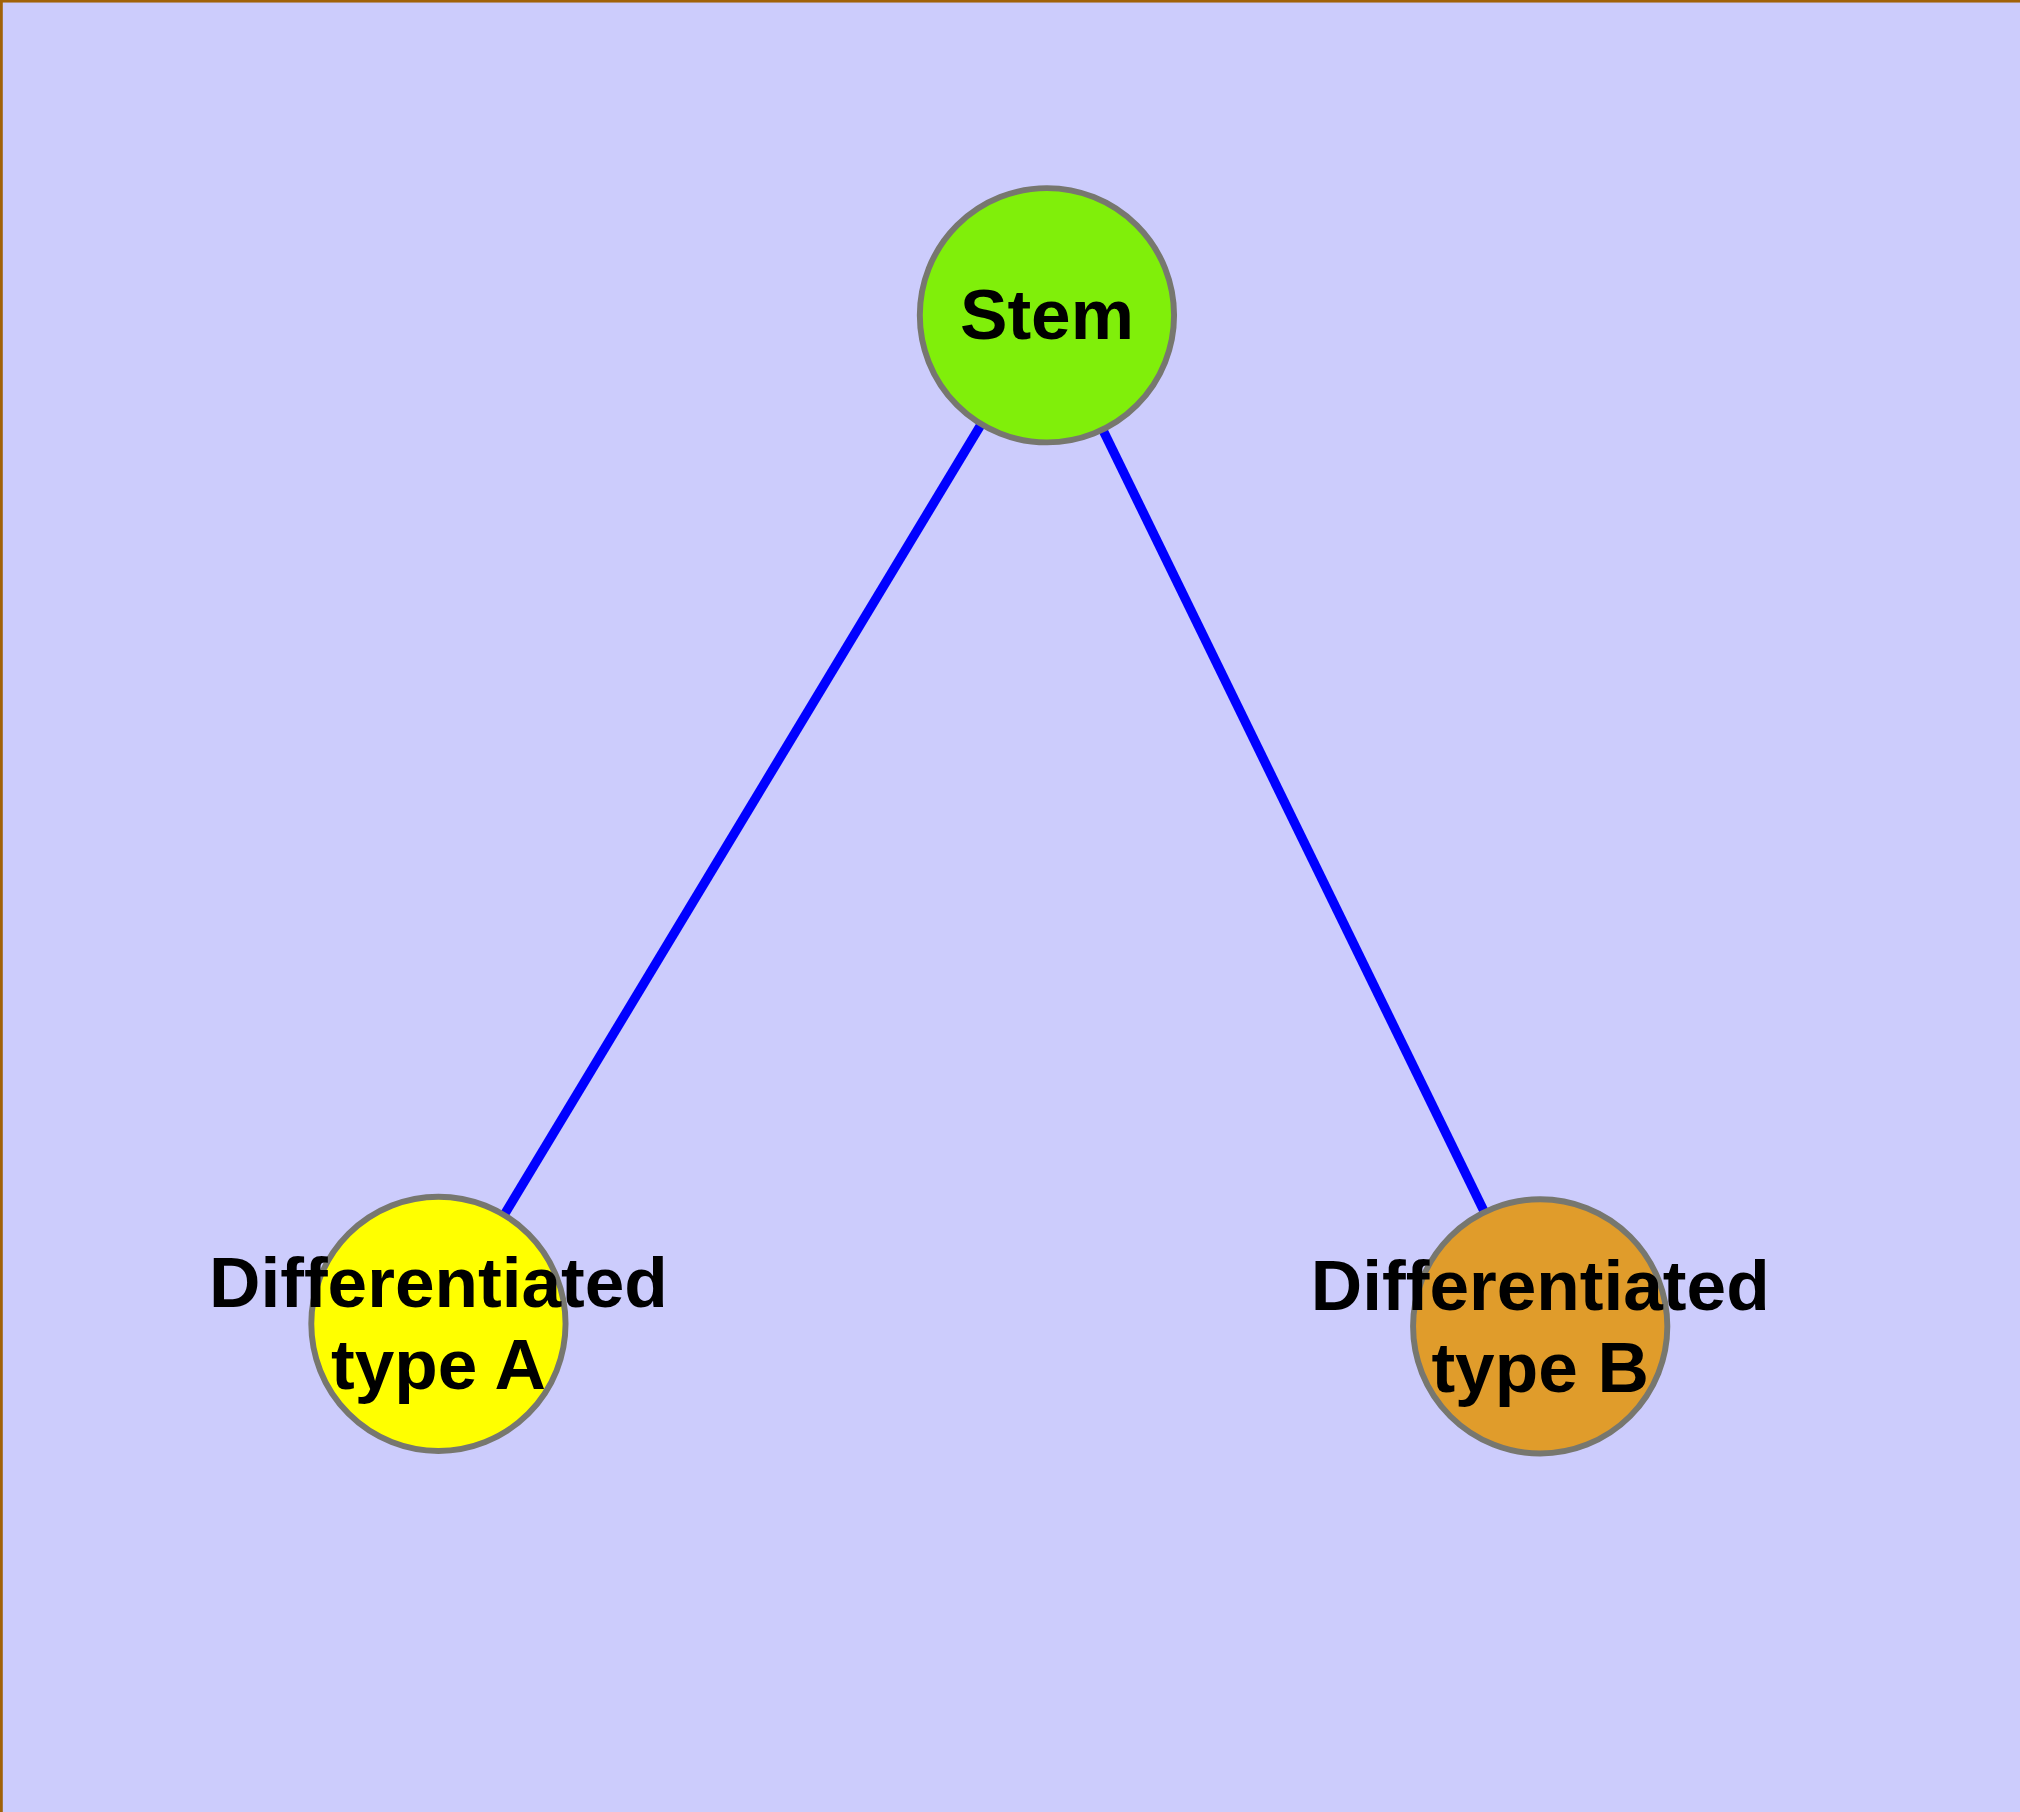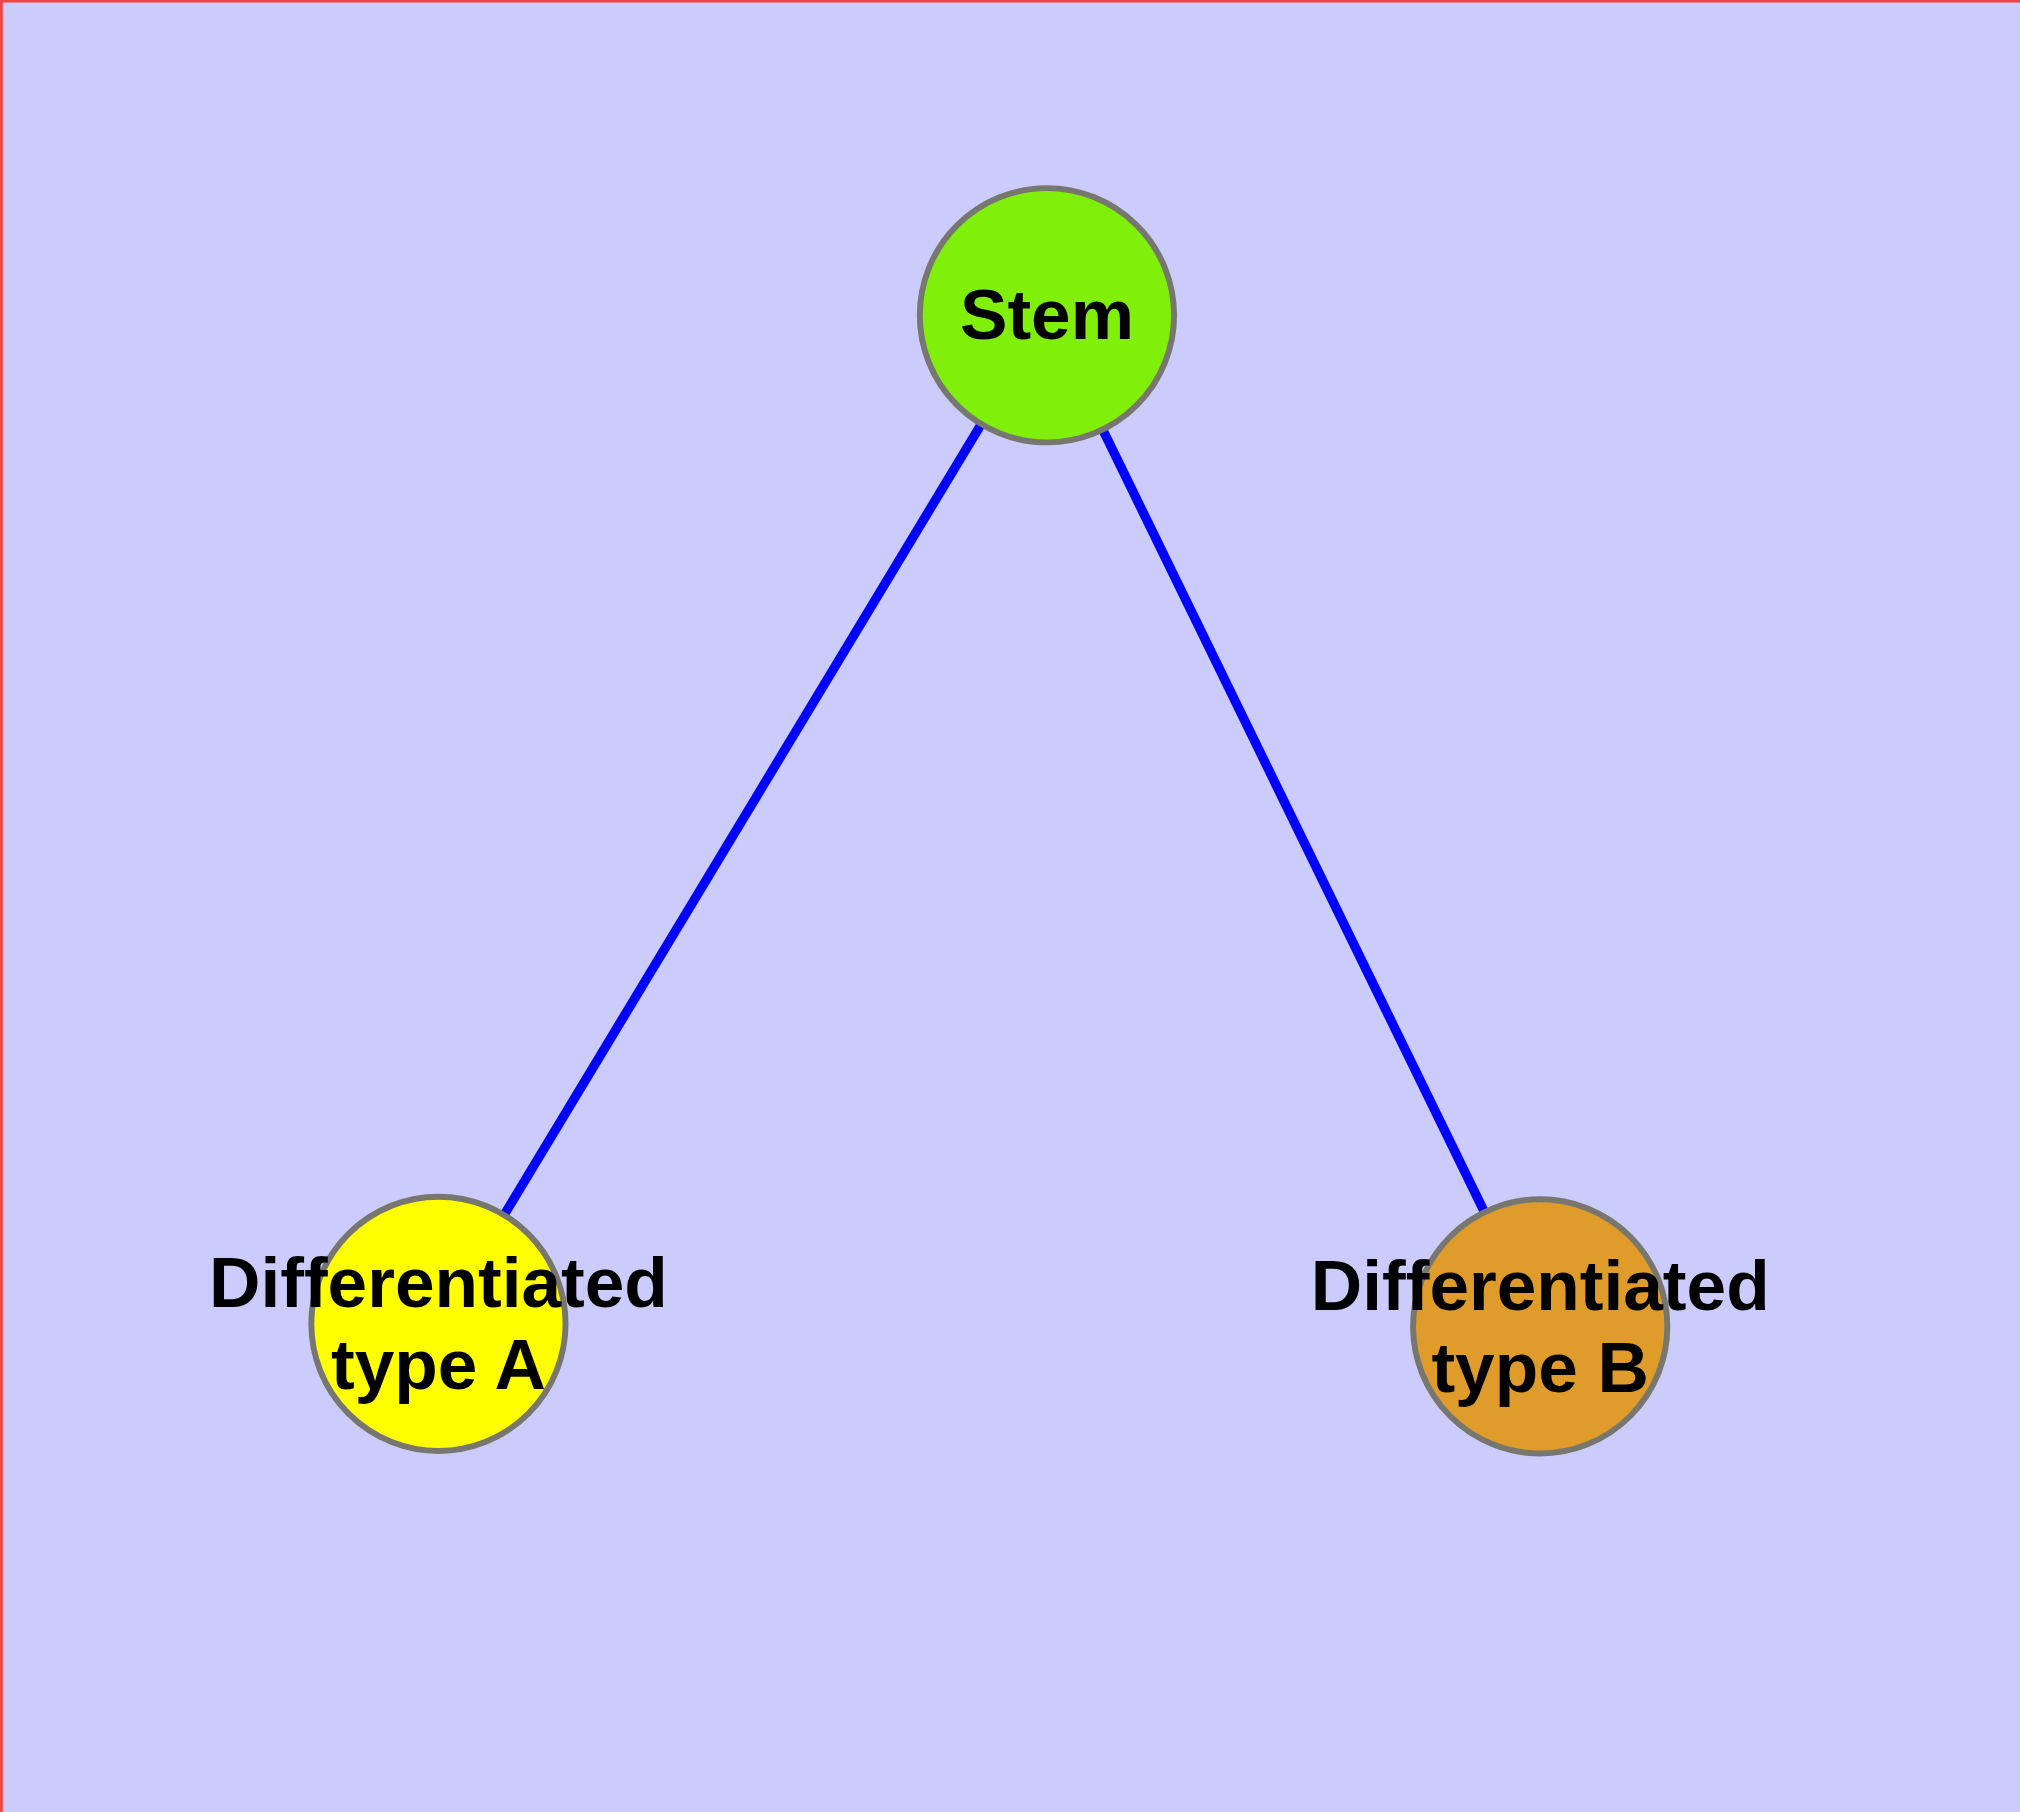--- a/index.html
+++ b/index.html
@@ -10,21 +10,21 @@
   body {
     width: 2021px;
     height: 1812px;
     overflow: hidden;
     font-family: "Liberation Sans", sans-serif;
   }
   #graph-canvas {
     position: relative;
     width: 2021px;
     height: 1812px;
-    background: #ef4444;
+    background: #a16207;
   }
   #graph-svg {
     display: block;
     width: 2021px;
     height: 1812px;
   }
   .node-label {
     font-family: "Liberation Sans", sans-serif;
     font-weight: bold;
     fill: #000000;

